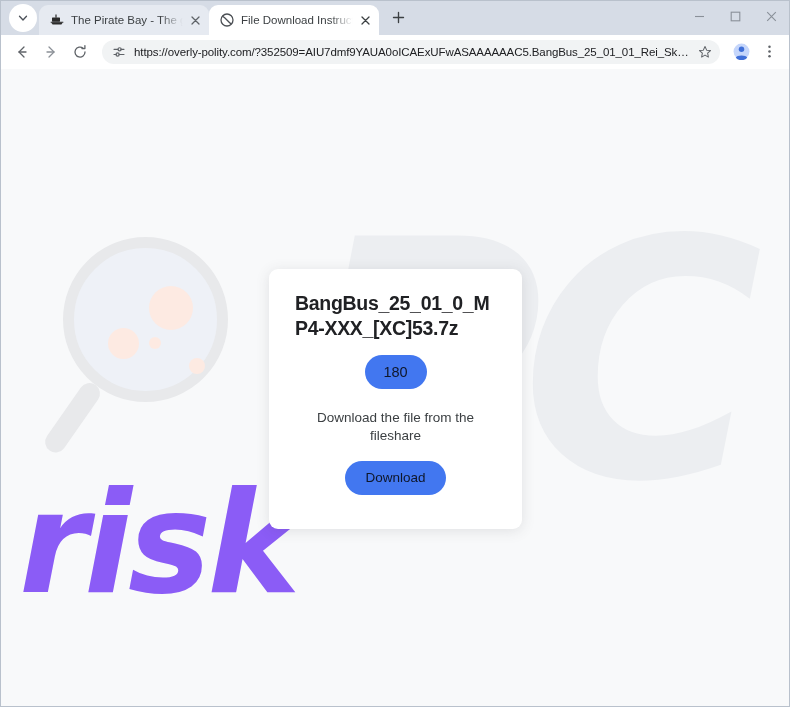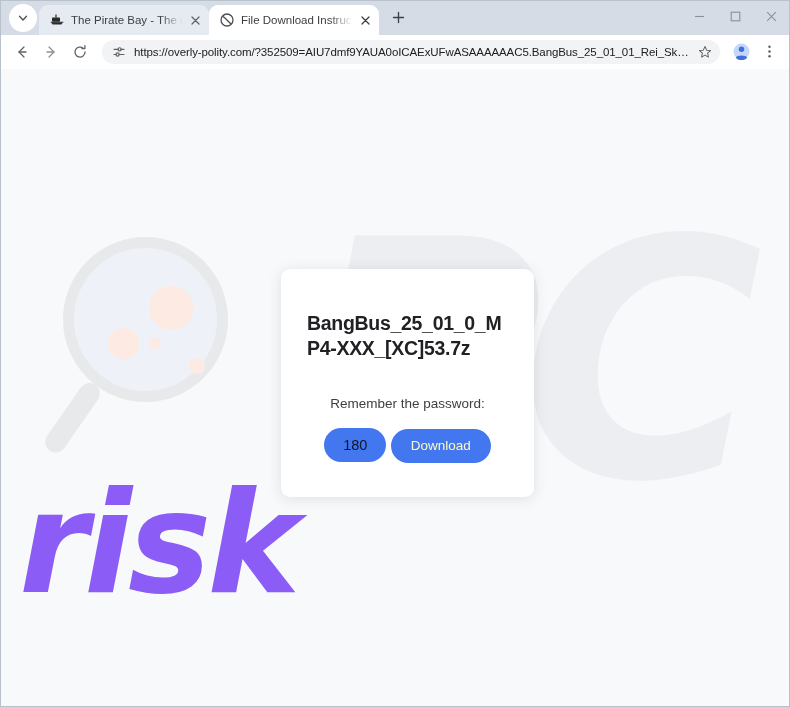--- a/index.html
+++ b/index.html
@@ -241,27 +241,27 @@
     background: #fdeae2;
   }
   .magnifier .d1 { width: 44px; height: 44px; left: 75px; top: 38px; }
   .magnifier .d2 { width: 31px; height: 31px; left: 34px; top: 80px; }
   .magnifier .d3 { width: 12px; height: 12px; left: 75px; top: 89px; }
   .magnifier .d4 { width: 16px; height: 16px; left: 115px; top: 110px; }
 
   
   .card {
     position: absolute;
-    left: 280px;
+    left: 268px;
     top: 200px;
     width: 253px;
     background: #ffffff;
     border-radius: 9px;
     box-shadow: 0 2px 14px rgba(60,64,67,0.13);
-    padding: 42px 26px 34px;
+    padding: 22px 26px 34px;
     text-align: center;
     z-index: 5;
   }
   .card .filename {
     font-family: "Liberation Sans", sans-serif;
     font-size: 19.5px;
     font-weight: 700;
     color: #202124;
     line-height: 25px;
     text-align: left;
@@ -292,21 +292,21 @@
     margin-top: 20px;
     font-size: 13.5px;
     color: #3c4043;
     line-height: 18px;
   }
   .dlbtn {
     display: inline-block;
     margin-top: 16px;
     padding: 9px 20px;
     background: #4277f0;
-    color: #fef9c3;
+    color: #0f172a;
     border-radius: 20px;
     font-size: 13.5px;
     line-height: 16px;
     cursor: pointer;
     border: none;
     font-family: "Liberation Sans", sans-serif;
   }
 </style>
 </head>
 <body>
@@ -448,19 +448,19 @@
       <div class="lens">
         <div class="dot d1"></div>
         <div class="dot d2"></div>
         <div class="dot d3"></div>
         <div class="dot d4"></div>
       </div>
     </div>
 
     <div class="card">
       <div class="filename">BangBus_25_01_0_MP4-XXX_[XC]53.7z</div>
-      <div class="pwlabel">Remember the password:</div>
       <button class="pill">180</button>
+      <div class="sharelabel">Download the file from the fileshare</div>
       <button class="dlbtn">Download</button>
     </div>
 
   </div>
 </div>
 
 </body></html>

